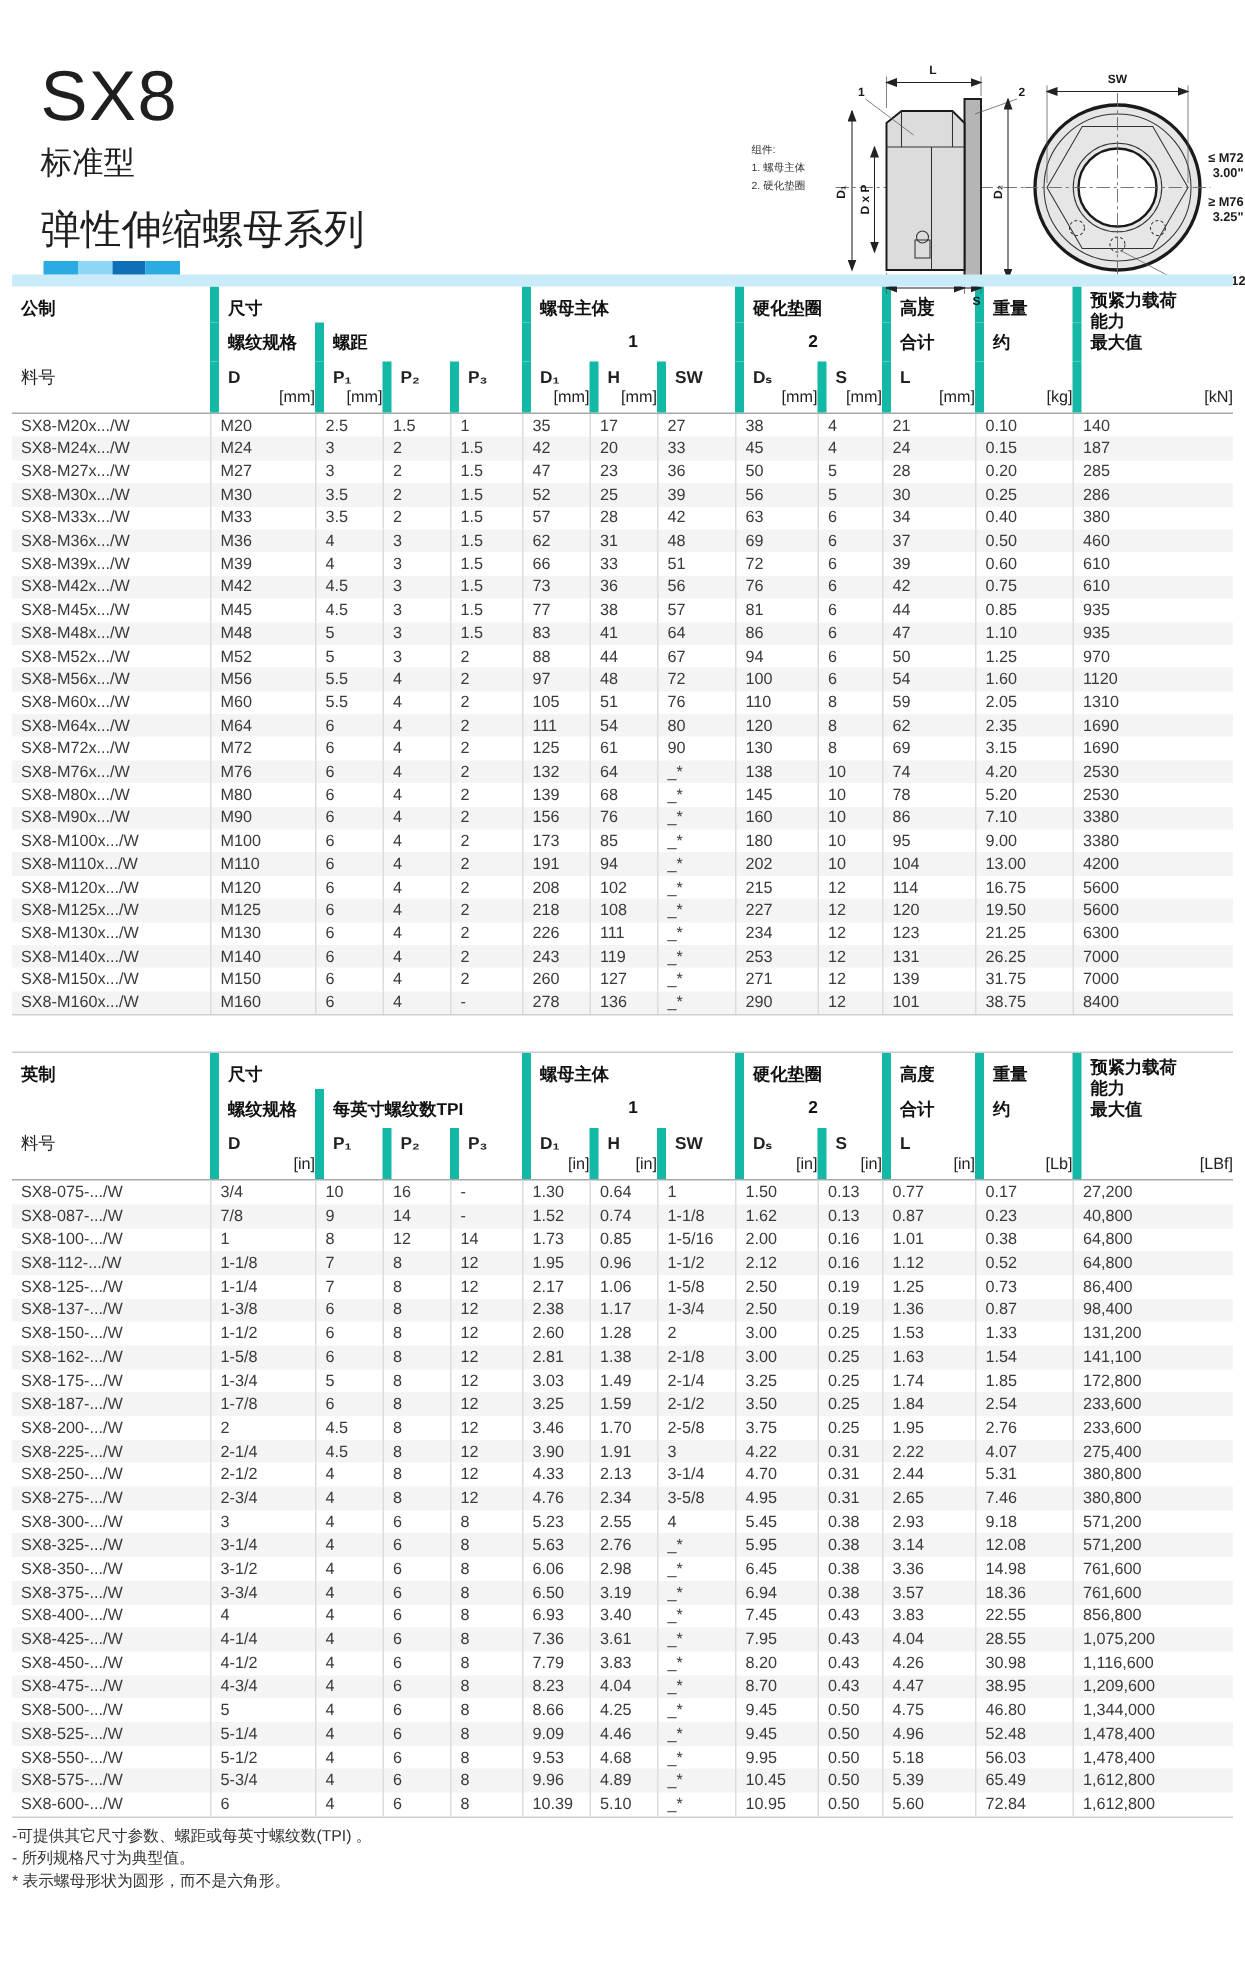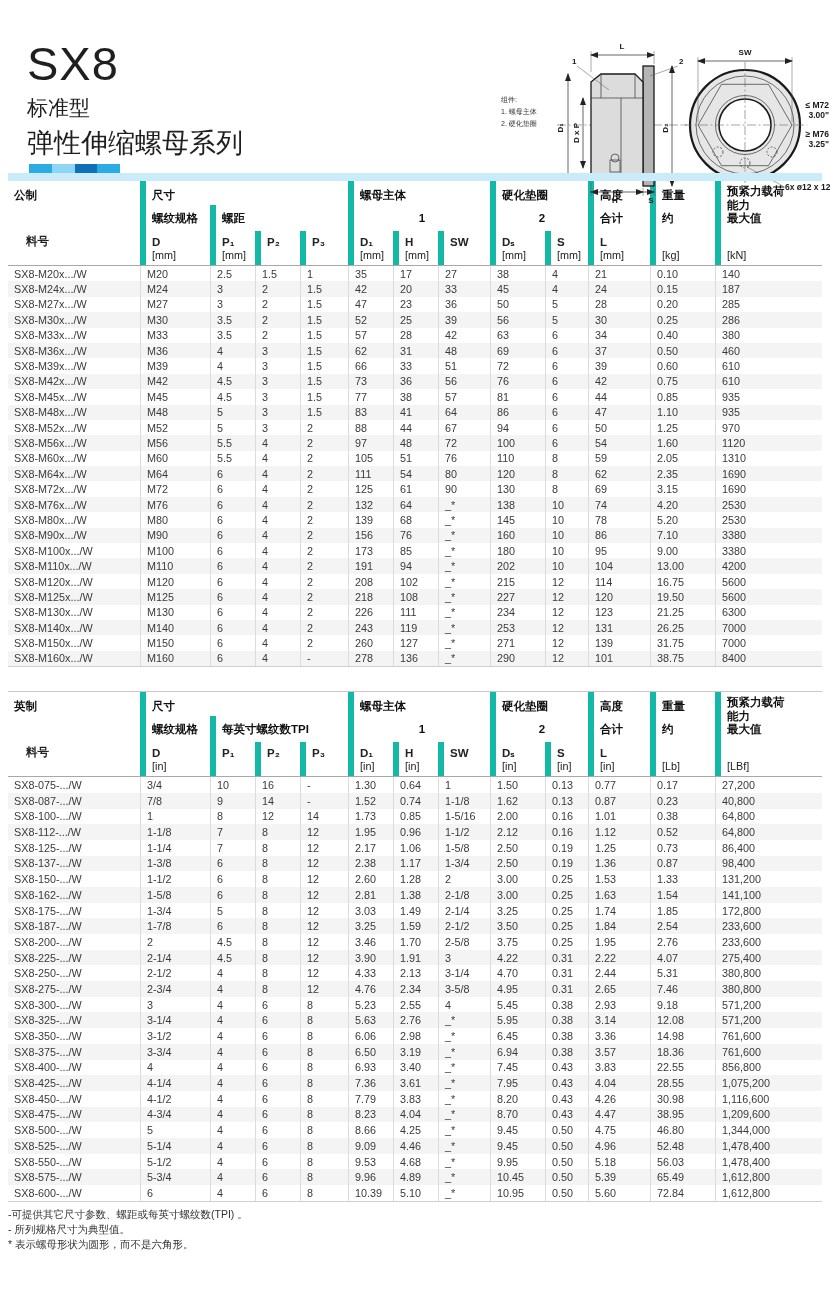--- a/index.html
+++ b/index.html
@@ -2,21 +2,21 @@
 <html><head>
 <meta charset="utf-8">
 <style>
   html,body{margin:0;padding:0;background:#fff;}
   .page{position:relative;width:830px;height:1307px;background:#fff;overflow:hidden;
         font-family:"Liberation Sans","DejaVu Sans",sans-serif;color:#222;}
   
   .titles{margin:40px 0 0 27px;}
   .t-main{font-size:47px;line-height:1;font-weight:400;color:#1f1f1f;letter-spacing:1px;}
   .t-sub1{font-size:21px;margin-top:7px;color:#1f1f1f;}
-  .t-sub2{font-size:27px;margin-top:3px;color:#1f1f1f;}
+  .t-sub2{font-size:27px;margin-top:13px;color:#1f1f1f;}
   .desc{margin:9px 0 0 8px;font-size:11.5px;line-height:1.5;color:#3c3c3c;}
   
   .band{position:relative;margin-top:3px;height:17px;}
   .band .strip{position:absolute;left:8px;right:8px;bottom:0;height:8px;}
   .band .seg{position:absolute;top:0;height:9px;}
   
   .drawing{position:absolute;left:495px;top:36px;width:335px;height:168px;}
   .drawing text{font-family:"Liberation Sans","DejaVu Sans",sans-serif;}
   .dimtxt{font-size:8px;font-weight:bold;fill:#1a1a1a;}
   .notetxt{font-size:8.5px;font-weight:bold;fill:#1a1a1a;}
@@ -30,23 +30,23 @@
   .tblhead,.tblbody{display:grid;margin-left:8px;width:814px;
     grid-template-columns:132px 70px 45px 45px 48px 45px 45px 52px 55px 43px 62px 65px 107px;}
   .tblhead{grid-template-rows:24px 26px 34px;border-bottom:1px solid #a8a8a8;}
   .th{font-weight:bold;font-size:11.5px;color:#111;padding-left:6px;box-sizing:border-box;}
   .th1{grid-row:1;padding-top:7px;}
   .th1.wrap{max-width:76px;line-height:1.2;padding-top:4px;}
   .th2{grid-row:2;display:flex;align-items:center;}
   .tc{justify-content:center;padding-left:0;}
   .th3,.th3-label{grid-row:3;display:flex;flex-direction:column;justify-content:flex-end;
     padding-left:6px;padding-bottom:3px;box-sizing:border-box;}
-  .th3-label{font-weight:bold;font-size:11.5px;padding-bottom:16px;margin-left:12px;}
+  .th3-label{font-weight:normal;font-size:11.5px;padding-bottom:16px;}
   .sym{font-weight:bold;font-size:11.5px;height:14px;line-height:14px;}
-  .unit{font-weight:normal;font-size:10.8px;color:#222;height:13px;line-height:13px;}
+  .unit{font-weight:normal;font-size:10.8px;color:#222;height:13px;line-height:13px;text-align:right;}
   .bl{border-left:6px solid #14b8a6;}
   .tblbody{border-bottom:1px solid #cfcfcf;}
   .rows-m{grid-auto-rows:15.4px;}
   .rows-i{grid-auto-rows:15.7px;text-align:center;}
   .td{display:flex;align-items:center;font-size:10.8px;color:#3a3a3a;
       padding-left:6px;box-sizing:border-box;border-left:1px solid #dcdcdc;overflow:hidden;}
   .td.c0{border-left:none;}
   .td.alt{background:#f4f4f4;}
   .rule{height:1px;background:#c9c9c9;margin:24px 8px 0 8px;}
   

